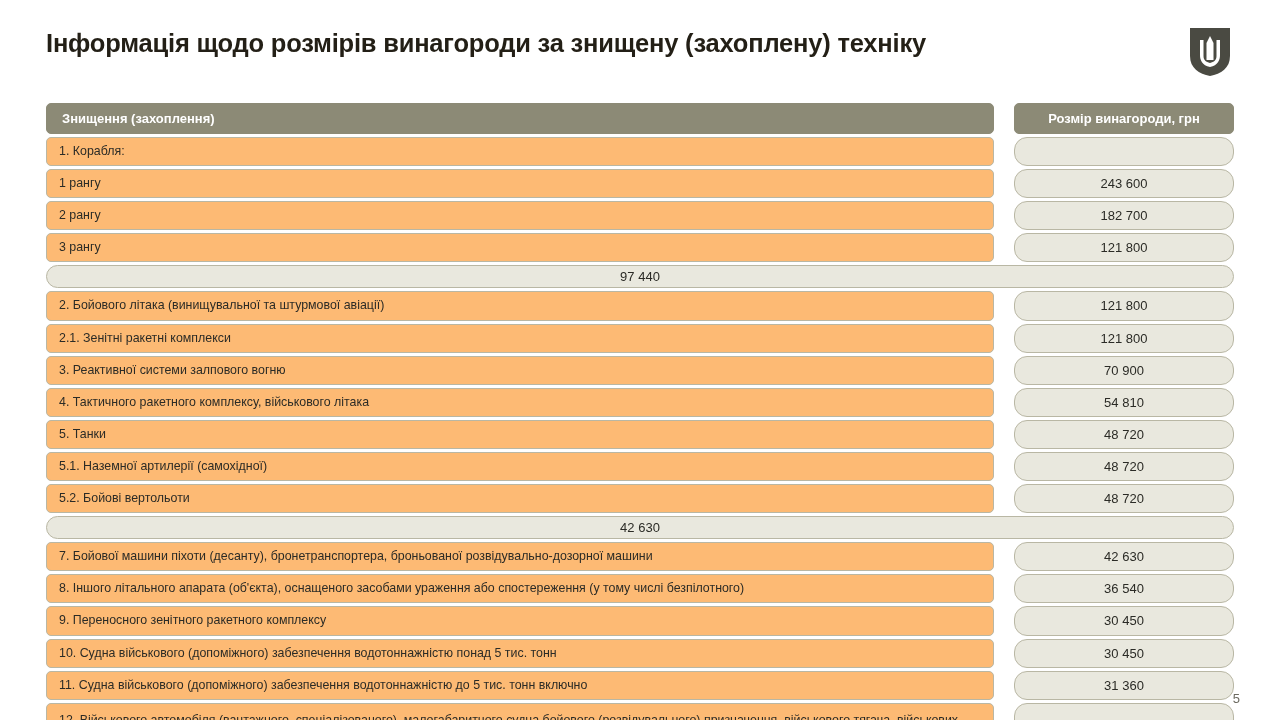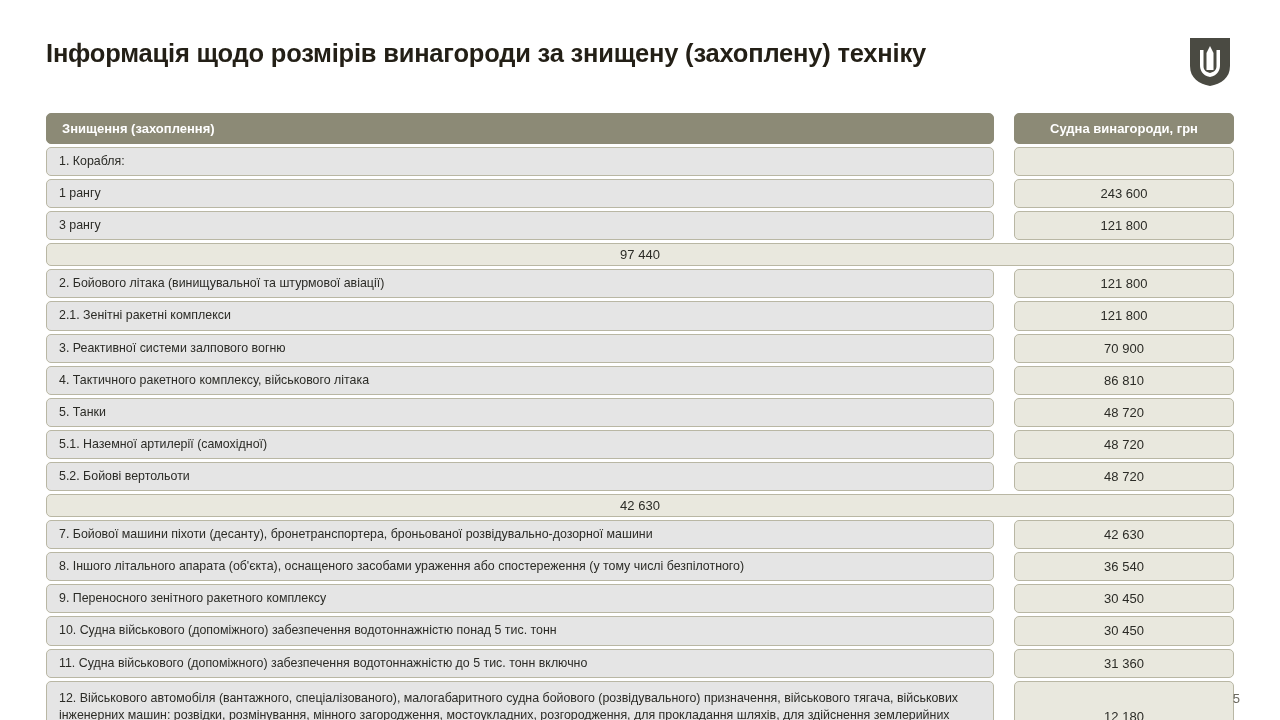--- a/index.html
+++ b/index.html
@@ -13,21 +13,21 @@
     font-family: "Liberation Sans", sans-serif;
     color: #2b2b26;
     overflow: hidden;
     position: relative;
   }
   .slide {
     position: relative;
     width: 1280px;
     height: 720px;
     box-sizing: border-box;
-    padding: 10px 46px;
+    padding: 0 46px;
   }
   .header {
     display: flex;
     align-items: flex-start;
     justify-content: space-between;
     padding-top: 28px;
   }
   .title {
     font-size: 25.5px;
     font-weight: bold;
@@ -52,37 +52,37 @@
   }
   .row {
     display: flex;
     gap: 20px;
     margin-bottom: 3px;
     align-items: stretch;
   }
   .cell-label {
     flex: 0 0 948px;
     box-sizing: border-box;
-    background: #e5e5e5;
+    background: #fdba74;
     border: 1px solid #b9b7a4;
     border-radius: 5px;
     padding: 5px 12px;
     font-size: 12.4px;
     color: #2b2b26;
     display: flex;
     align-items: center;
     min-height: 23px;
     line-height: 1.38;
   }
   .cell-value {
     flex: 1 1 auto;
     box-sizing: border-box;
     background: #e9e8de;
     border: 1px solid #b9b7a4;
-    border-radius: 5px;
+    border-radius: 13px;
     font-size: 13px;
     color: #2b2b26;
     display: flex;
     align-items: center;
     justify-content: center;
     min-height: 23px;
   }
   .head .cell-label,
   .head .cell-value {
     background: #8c8a76;
@@ -125,53 +125,57 @@
         <path d="M12 14 L15.5 14 L15.5 30 C15.5 34 18 36 22 37 L22 41 C14 39.5 12 34 12 29 Z" fill="#ffffff"></path>
         <path d="M32 14 L28.5 14 L28.5 30 C28.5 34 26 36 22 37 L22 41 C30 39.5 32 34 32 29 Z" fill="#ffffff"></path>
       </svg>
     </span>
   </div>
 
   <div class="table">
 
     <div class="row head">
       <div class="cell-label">Знищення (захоплення)</div>
-      <div class="cell-value">Судна винагороди, грн</div>
+      <div class="cell-value">Розмір винагороди, грн</div>
     </div>
 
     <div class="row">
       <div class="cell-label">1. Корабля:</div>
       <div class="cell-value"></div>
     </div>
     <div class="row">
       <div class="cell-label">1 рангу</div>
       <div class="cell-value">243 600</div>
     </div>
     <div class="row">
+      <div class="cell-label">2 рангу</div>
+      <div class="cell-value">182 700</div>
+    </div>
+    <div class="row">
       <div class="cell-label">3 рангу</div>
       <div class="cell-value">121 800</div>
     </div>
     <div class="row">
       <div class="cell-value">97 440</div>
     </div>
     <div class="row">
       <div class="cell-label">2. Бойового літака (винищувальної та штурмової авіації)</div>
       <div class="cell-value">121 800</div>
     </div>
     <div class="row">
       <div class="cell-label">2.1. Зенітні ракетні комплекси</div>
       <div class="cell-value">121 800</div>
     </div>
     <div class="row">
       <div class="cell-label">3. Реактивної системи залпового вогню</div>
       <div class="cell-value">70 900</div>
     </div>
     <div class="row">
       <div class="cell-label">4. Тактичного ракетного комплексу, військового літака</div>
-      <div class="cell-value">86 810</div>
+      <div class="cell-value">54 810</div>
     </div>
     <div class="row">
       <div class="cell-label">5. Танки</div>
       <div class="cell-value">48 720</div>
     </div>
     <div class="row">
       <div class="cell-label">5.1. Наземної артилерії (самохідної)</div>
       <div class="cell-value">48 720</div>
     </div>
     <div class="row">

